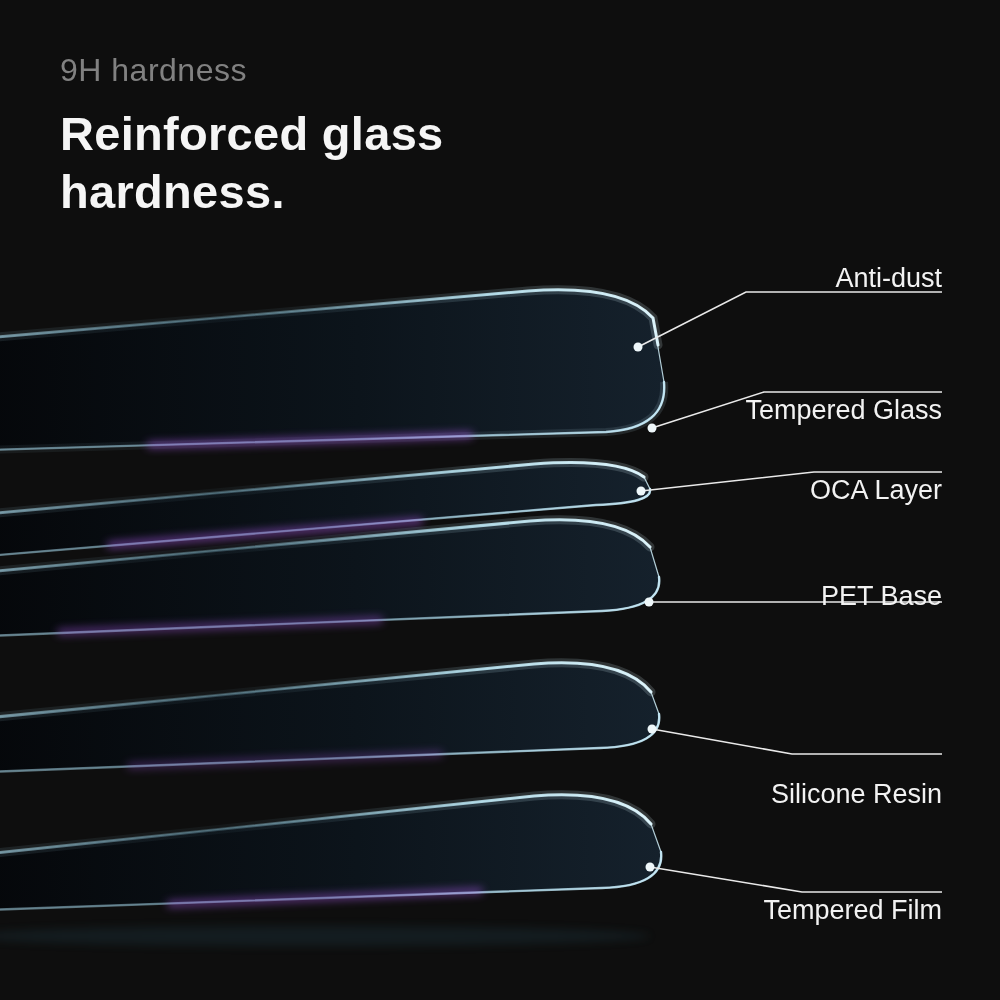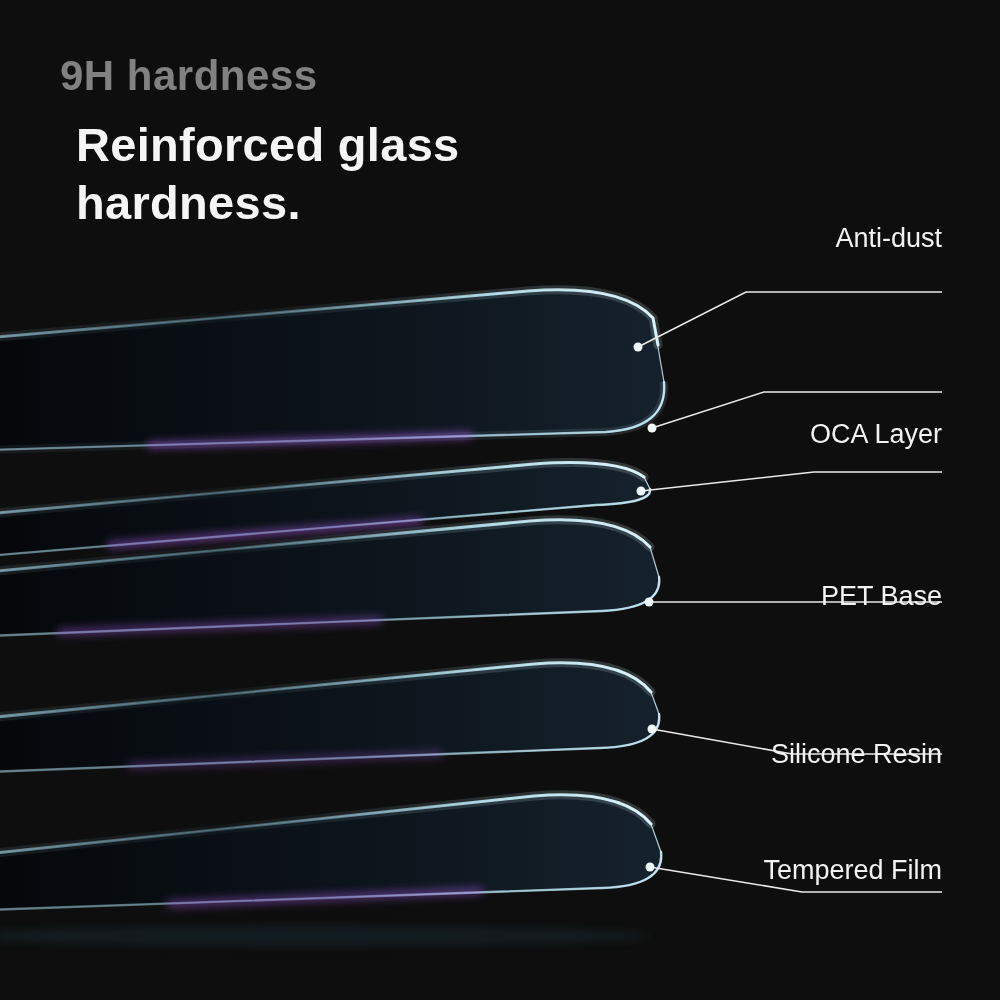--- a/index.html
+++ b/index.html
@@ -6,33 +6,34 @@
   body{
     width:1000px;height:1000px;position:relative;overflow:hidden;
     background:var(--bg,#0e0e0e);
     font-family:"Liberation Sans",sans-serif;
   }
   .stage{position:absolute;inset:0;width:1000px;height:1000px}
   svg.stack{position:absolute;left:0;top:0}
 
   header{position:absolute;left:60px;top:52px;z-index:3}
   .eyebrow{
-    font-size:42px;font-weight:bold;letter-spacing:.5px;
+    font-size:32px;font-weight:normal;letter-spacing:.5px;
     color:var(--eyebrow,#818181);margin:0 0 16px 0;
   }
   h1{
-    margin:16px;font-size:47px;line-height:58px;font-weight:bold;
+    margin:0;font-size:47px;line-height:58px;font-weight:bold;
     letter-spacing:.3px;color:var(--heading,#f5f5f5);
   }
   h1 span{display:block}
 
   .callout-label{
     position:absolute;right:58px;text-align:center;z-index:3;
     font-size:27px;line-height:32px;white-space:nowrap;
     color:var(--label,#f2f2f2);
+    margin-top:40px;
   }
   .callout-label span{display:block}
 
   .slab-body{fill:url(#bodyGrad);stroke:url(#edgeGrad);stroke-width:1.2}
   .edge-top{fill:none;stroke:url(#topGrad);stroke-width:3;stroke-linecap:round}
   .edge-top-glow{fill:none;stroke:url(#topGrad);stroke-width:9;opacity:.18;stroke-linecap:round}
   .edge-bottom{fill:none;stroke:url(#bottomGrad);stroke-width:2.4;stroke-linecap:round}
   .edge-bottom-glow{fill:none;stroke:url(#bottomGrad);stroke-width:8;opacity:.14}
   .glow-purple{fill:none;stroke:var(--glow-purple,#b45ef6);stroke-width:6;stroke-linecap:round;filter:url(#blurP)}
   .callout-line{fill:none;stroke:var(--callout-line,#e9e9e9);stroke-width:1.6}
@@ -140,26 +141,29 @@
     <h1>
       <span>Reinforced glass</span>
       <span>hardness.</span>
     </h1>
   </header>
 
   <div class="callout-label" style="top:222px">
     <span>Anti-dust</span>
   </div>
 
+  <div class="callout-label" style="top:354px">
+    <span>Tempered Glass</span>
+  </div>
 
-  <div class="callout-label" style="top:418px">
+  <div class="callout-label" style="top:434px">
     <span>OCA Layer</span>
   </div>
 
-  <div class="callout-label" style="top:580px">
+  <div class="callout-label" style="top:540px">
     <span>PET Base</span>
   </div>
 
   <div class="callout-label" style="top:738px">
     <span>Silicone Resin</span>
   </div>
 
   <div class="callout-label" style="top:854px">
     <span>Tempered Film</span>
   </div>

